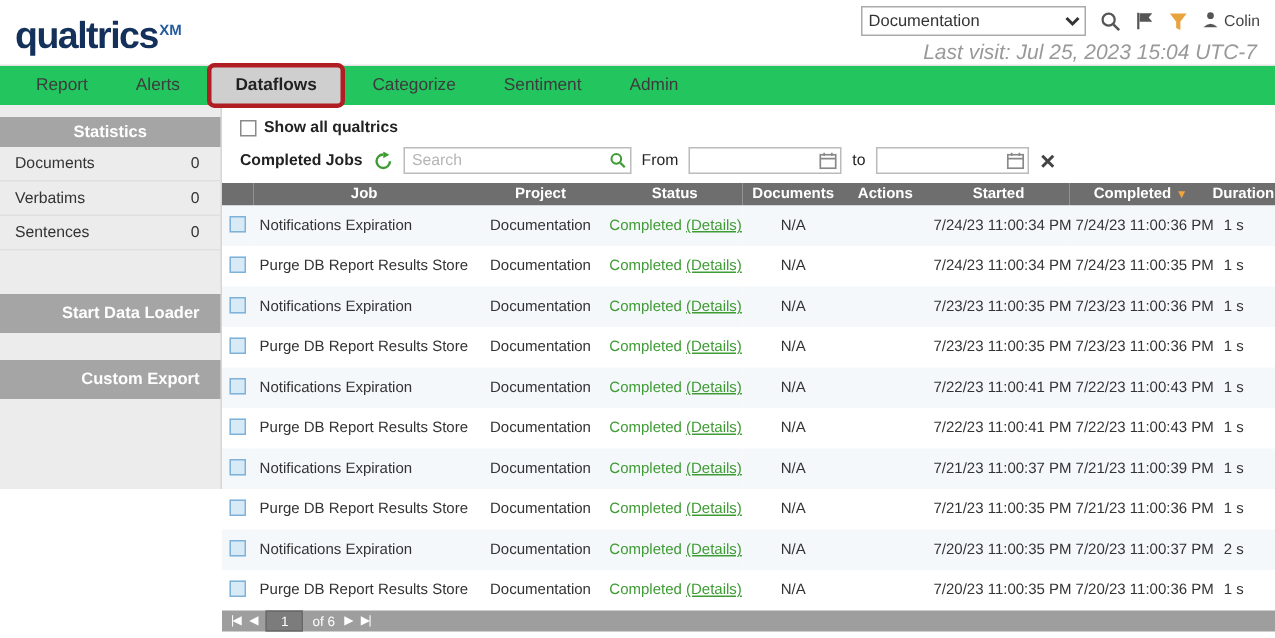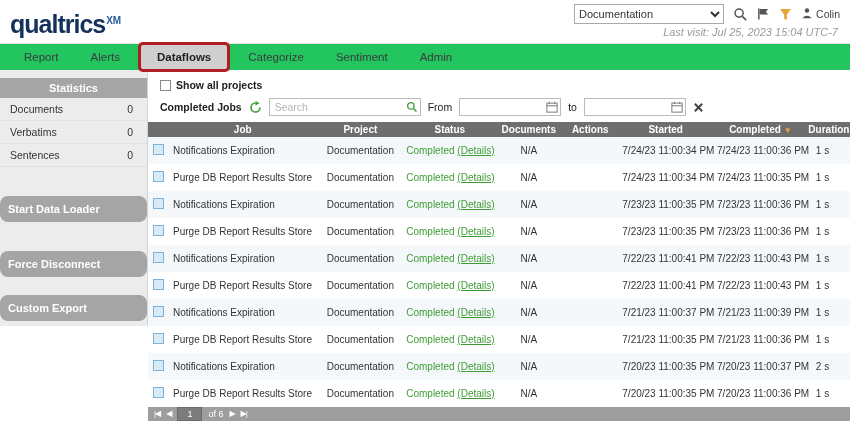--- a/index.html
+++ b/index.html
@@ -15,34 +15,34 @@
   }
   .logo { font-size:25px; font-weight:bold; color:#14315b; letter-spacing:-1px; line-height:34px; }
   .logo sup { font-size:10px; color:#265c9e; letter-spacing:0; margin-left:1px; }
   .top-right { display:flex; flex-direction:column; align-items:flex-end; gap:2px; }
   .controls { display:flex; align-items:center; gap:9px; }
   .project-select { width:150px; height:20px; font-size:11px; border:1px solid #aaa; background:#fff; color:#333;
     font-family:"Liberation Sans", sans-serif; }
   .icon-btn { display:inline-flex; cursor:pointer; }
   .icon-btn svg { display:block; }
   .user { display:flex; align-items:center; gap:3px; font-size:10.5px; color:#444; cursor:pointer; }
-  .last-visit { font-size:11px; font-style:italic; color:#999; padding-right:2px; }
+  .last-visit { font-size:14px; font-style:italic; color:#999; padding-right:2px; }
   
   .tabbar { height:26px; background:#22c55e; display:flex; align-items:center; padding-left:8px; }
   .tab { padding:0 16px; font-size:11.5px; color:#3c3c3c; line-height:26px; cursor:pointer; white-space:nowrap; }
   .tab.active { font-weight:bold; color:#222; box-shadow:0 0 0 3px #b01e24; border-radius:2px;
     line-height:24px; margin:0 5px; position:relative; z-index:2; background:#cfcfcf; }
   
   .content { display:flex; height:256px; }
   .sidebar { width:148px; background:#ececec; border-right:1px solid #d5d5d5; padding-top:8px; flex-shrink:0; }
   .stats-title { background:#a5a5a5; color:#fff; font-weight:bold; font-size:11px; text-align:center; padding:4px 0; }
   .stat-row { display:flex; justify-content:space-between; padding:5px 14px 5px 10px; font-size:10.5px; color:#333;
     border-bottom:1px solid #e0e0e0; }
-  .side-btn { background:#a5a5a5; color:#fff; font-weight:bold; font-size:11px; text-align:left;
-    padding:7px 8px; margin-top:29px; cursor:pointer;border-radius:8px; }
+  .side-btn { background:#a5a5a5; color:#fff; font-weight:bold; font-size:11px; text-align:right;
+    padding:7px 14px; margin-top:29px; cursor:pointer; }
   .main { flex:1; background:#fff; display:flex; flex-direction:column; min-width:0; }
   
   .filter-row1 { display:flex; align-items:center; gap:20px; padding:9px 0 7px 12px; font-size:10.5px;
     font-weight:bold; color:#222; }
   .radio-group { display:flex; align-items:center; gap:20px; }
   .radio-item { display:flex; align-items:center; gap:5px; cursor:pointer; }
   .radio-circle { width:11px; height:11px; border:1px solid #8a8a8a; border-radius:50%; background:#fff; position:relative; display:inline-block; }
   .radio-circle.checked::after { content:""; position:absolute; left:2px; top:2px; right:2px; bottom:2px; border-radius:50%; background:#444; }
   .chk-item { display:flex; align-items:center; gap:5px; cursor:pointer; }
   .checkbox { width:11px; height:11px; border:1px solid #8a8a8a; background:#fff; display:inline-block; }
@@ -139,30 +139,29 @@
     </div>
     <div class="stat-row">
       <span>Verbatims</span>
       <span>0</span>
     </div>
     <div class="stat-row">
       <span>Sentences</span>
       <span>0</span>
     </div>
     <div class="side-btn">Start Data Loader</div>
-    <div class="side-btn">Force Disconnect</div>
     <div class="side-btn" style="margin-top:18px;">Custom Export</div>
   </aside>
 
   <main class="main">
 
     <div class="filter-row1">
       <label class="chk-item">
         <span class="checkbox"></span>
-        <span>Show all projects</span>
+        <span>Show all qualtrics</span>
       </label>
     </div>
 
     <div class="filter-row2">
       <span class="cj-label">Completed Jobs</span>
       <span class="icon-btn">
         <svg width="13" height="13" viewBox="0 0 16 16">
             <path d="M13.5 8 A5.5 5.5 0 1 1 8 2.5" fill="none" stroke="#3f9c35" stroke-width="2"></path>
             <polygon points="8,0 13,2.7 8,5.6" fill="#3f9c35"></polygon>
           </svg>

